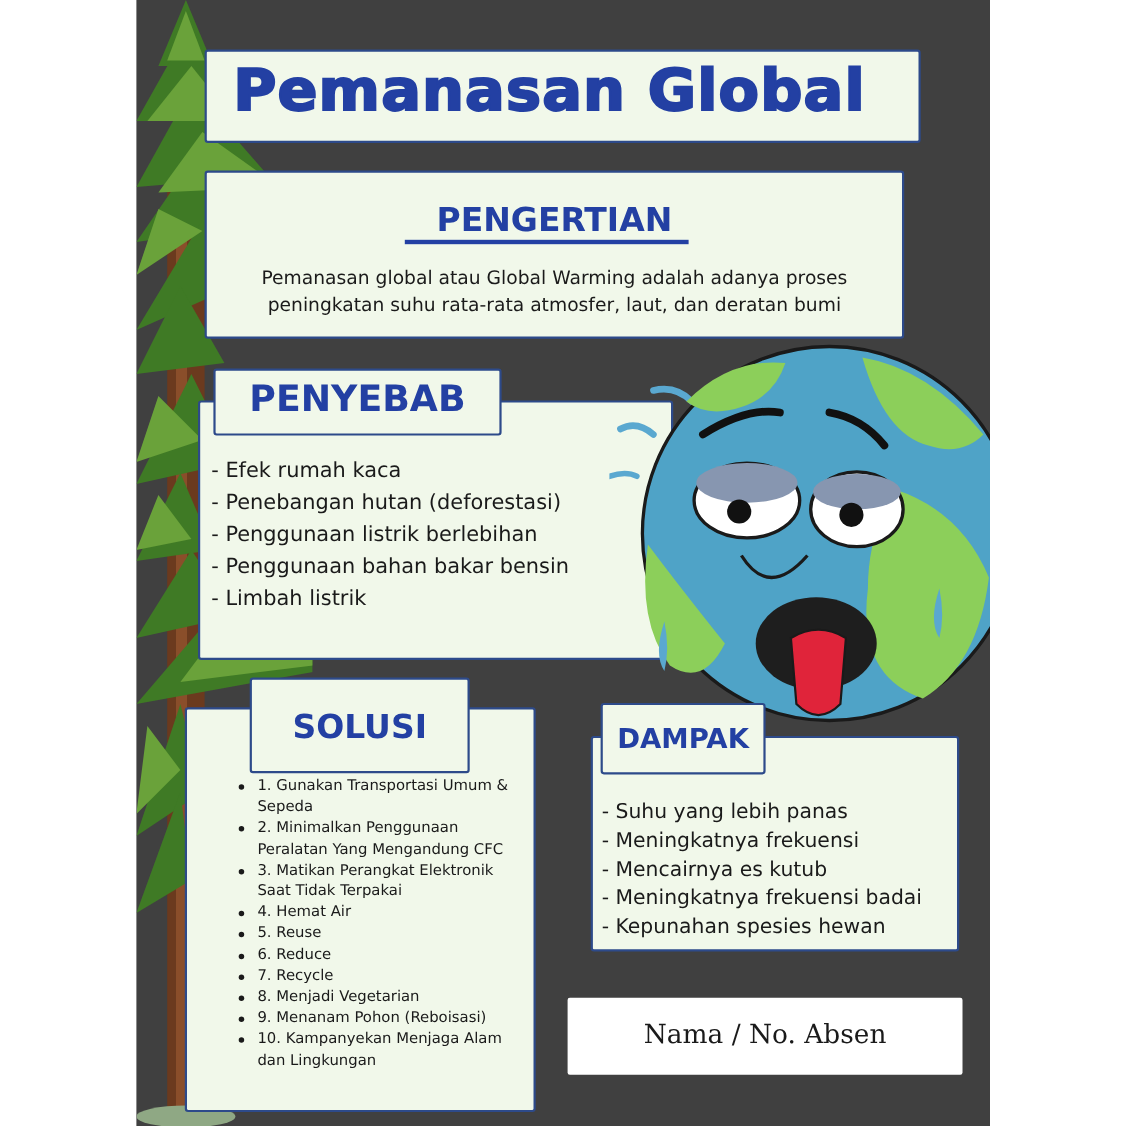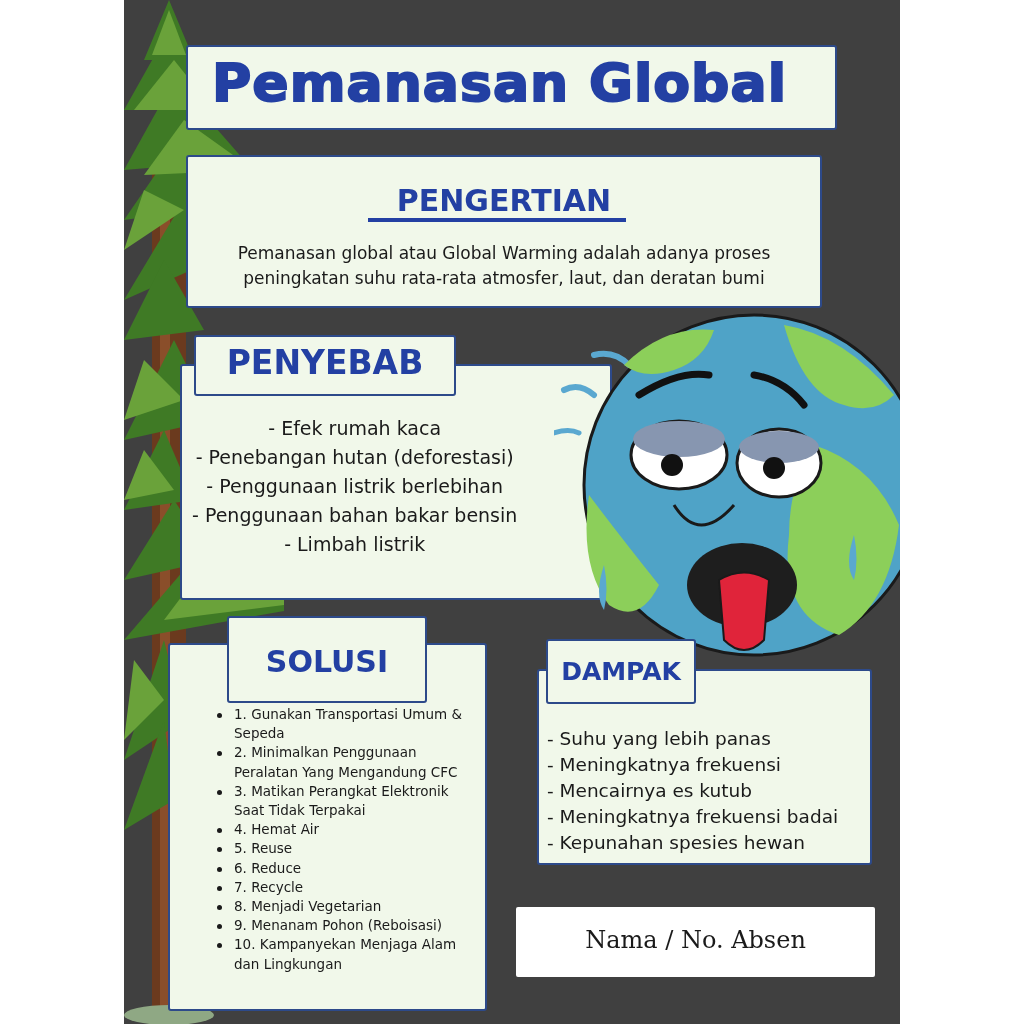--- a/index.html
+++ b/index.html
@@ -40,21 +40,21 @@
     position: absolute; left: 180px; top: 61px; width: 258px; height: 4px;
     background: #2340a3;
   }
   .pengertian-text {
     position: absolute; left: 0; right: 0; top: 84px; text-align: center;
     font-family: "DejaVu Sans", sans-serif; font-size: 17px; line-height: 25px;
     color: #1a1a1a;
   }
 
   
-  .penyebab-box { left: 56px; top: 364px; width: 432px; height: 236px; text-align: center; }
+  .penyebab-box { left: 56px; top: 364px; width: 432px; height: 236px; }
   .penyebab-tab { left: 70px; top: 335px; width: 262px; height: 61px; z-index: 2; }
   .penyebab-heading {
     position: absolute; left: 0; right: 0; top: 6px; text-align: center;
     font-family: "DejaVu Sans", sans-serif; font-weight: bold; font-size: 33px;
     color: #2340a3;
   }
   .cause-list {
     position: absolute; left: 10px; top: 48px; list-style: none;
     font-family: "DejaVu Sans", sans-serif; font-size: 19px; line-height: 29px;
     color: #1a1a1a;

